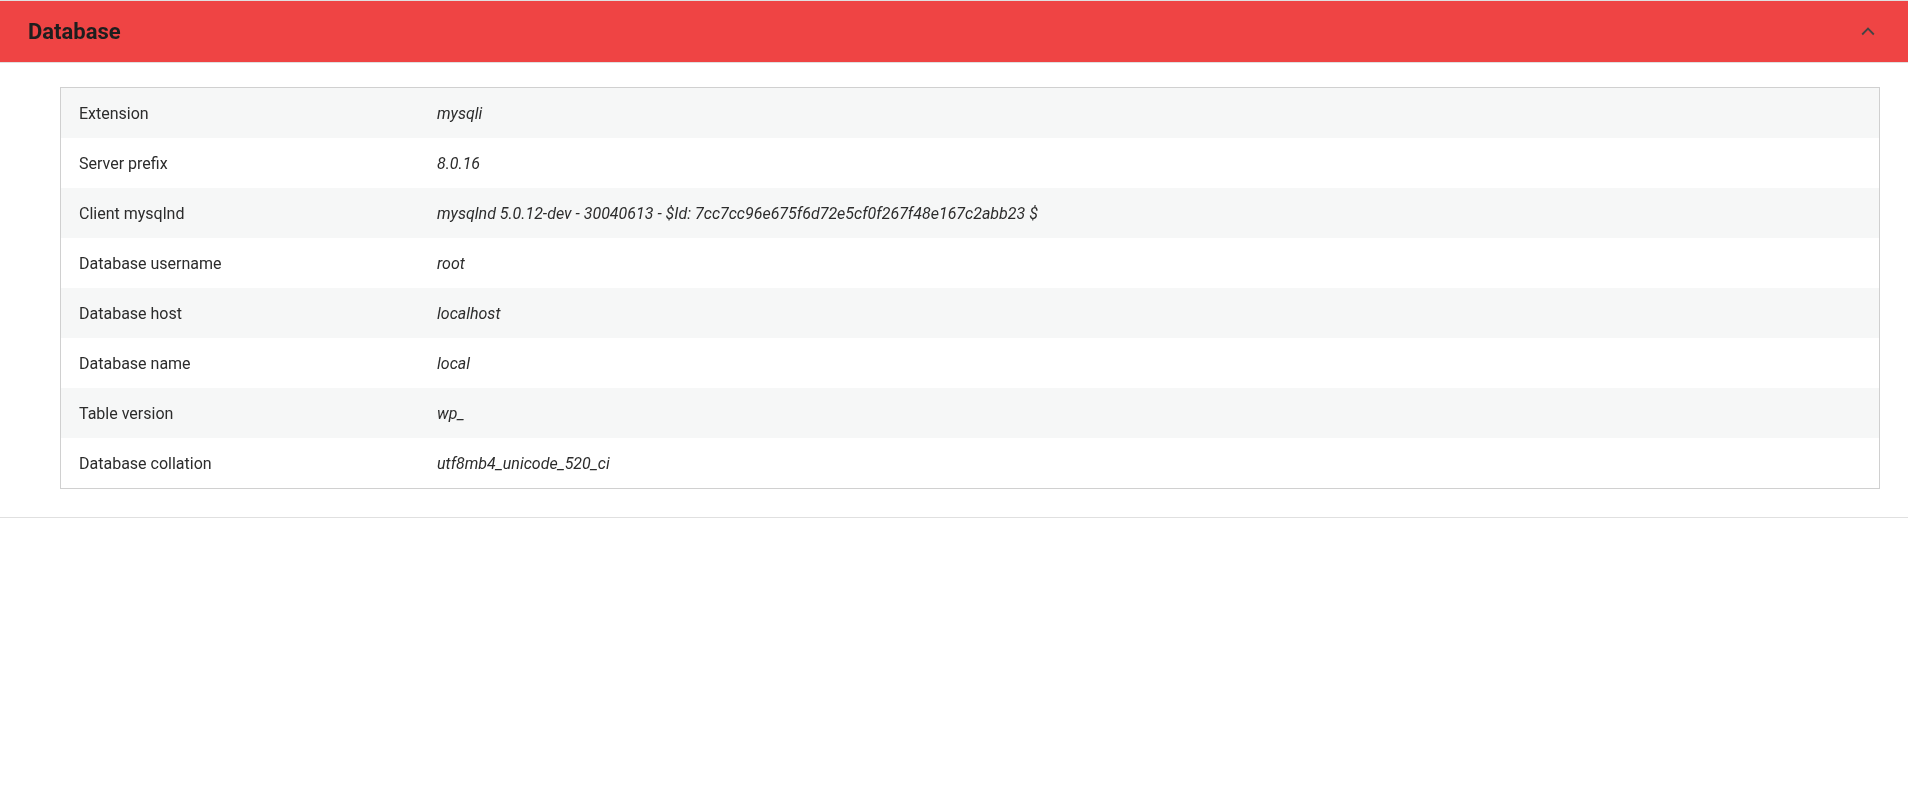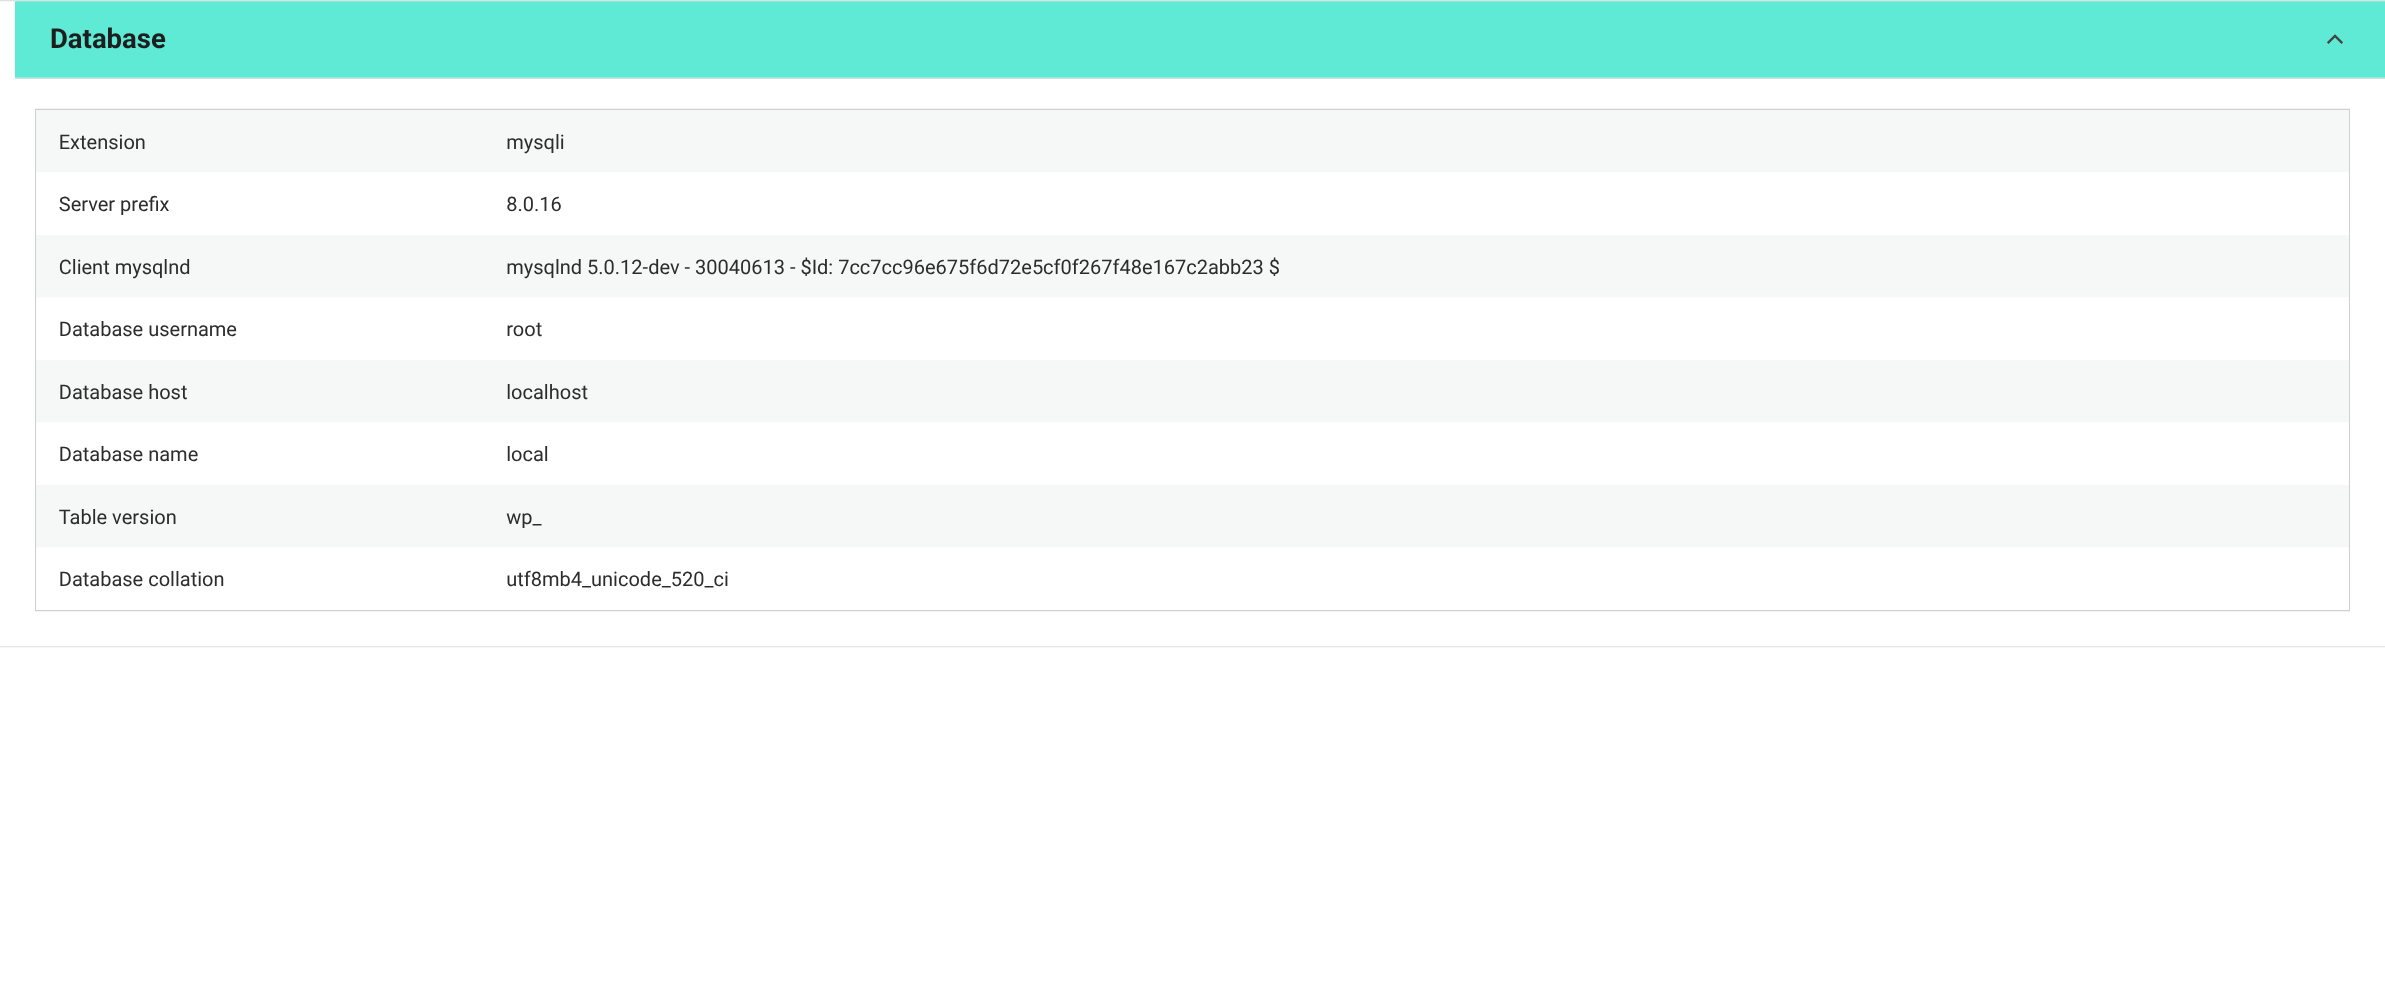--- a/index.html
+++ b/index.html
@@ -12,28 +12,27 @@
       background: #ffffff;
       color: #1e1e1e;
       font-size: 15px;
     }
     .panel {
       border: 1px solid #e0e0e0;
       border-left: none;
       border-right: none;
     }
     .panel-header {
-      background: #5eead4;
+      background: #ef4444;
       display: flex;
       justify-content: space-between;
       align-items: center;
       padding: 18px 28px 18px 28px;
       border-bottom: 1px solid #e0e0e0;
       cursor: pointer;
-      margin-left: 12px;
     }
     .panel-title {
       font-size: 22px;
       font-weight: 700;
       color: #1e1e1e;
     }
     .chevron {
       width: 24px;
       height: 24px;
       display: flex;
@@ -42,20 +41,21 @@
     }
     .chevron svg {
       width: 20px;
       height: 20px;
       stroke: #444;
       stroke-width: 2.2;
       fill: none;
     }
     .panel-body {
       padding: 24px 28px 28px 28px;
+      margin-left: 32px;
     }
     .info-table {
       width: 100%;
       border: 1px solid #d0d0d0;
       border-collapse: collapse;
     }
     .info-row {
       display: flex;
       align-items: center;
       min-height: 50px;
@@ -75,20 +75,21 @@
       font-size: 16px;
       color: #2c2c2c;
     }
     .info-value {
       flex: 1;
       padding-left: 6px;
       padding-right: 18px;
       font-size: 16px;
       color: #2c2c2c;
       word-break: break-all;
+      font-style: italic;
     }
   </style>
 </head>
 <body>
 
 <div class="panel">
   <div class="panel-header">
     <h2 class="panel-title">Database</h2>
     <span class="chevron">
       <svg viewBox="0 0 24 24">

